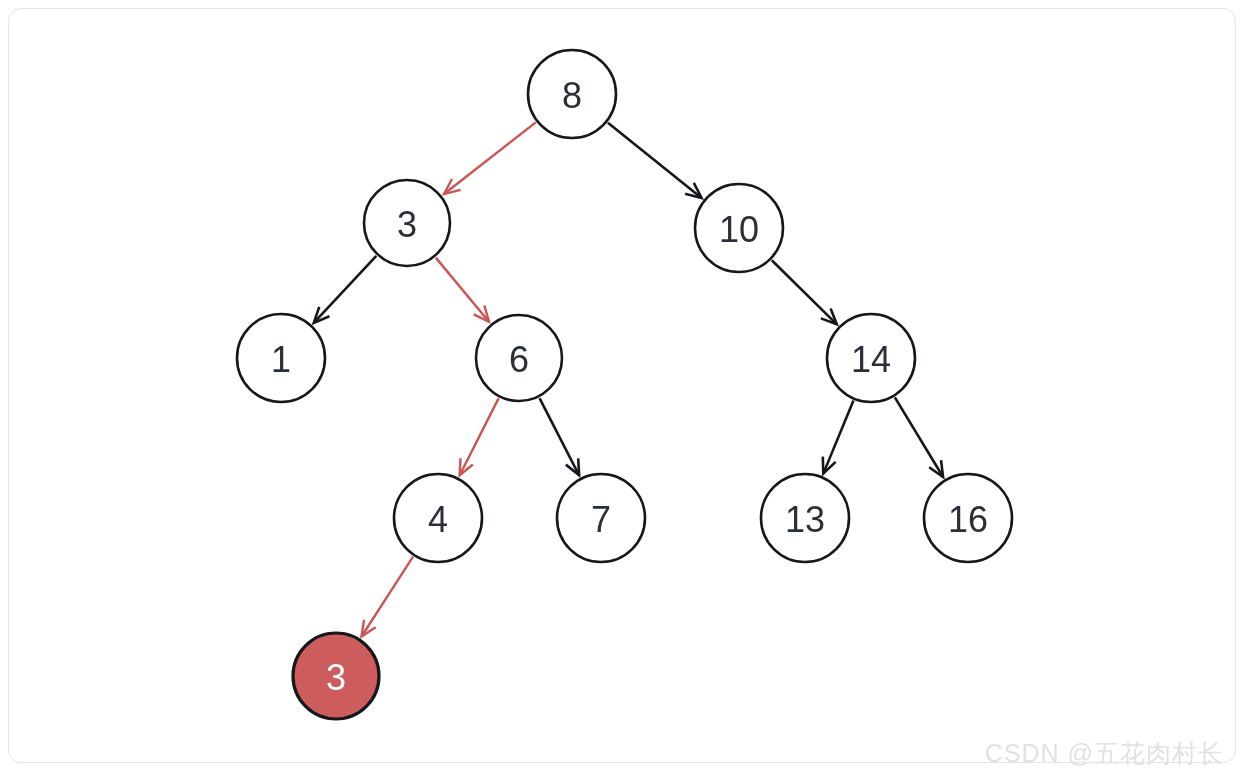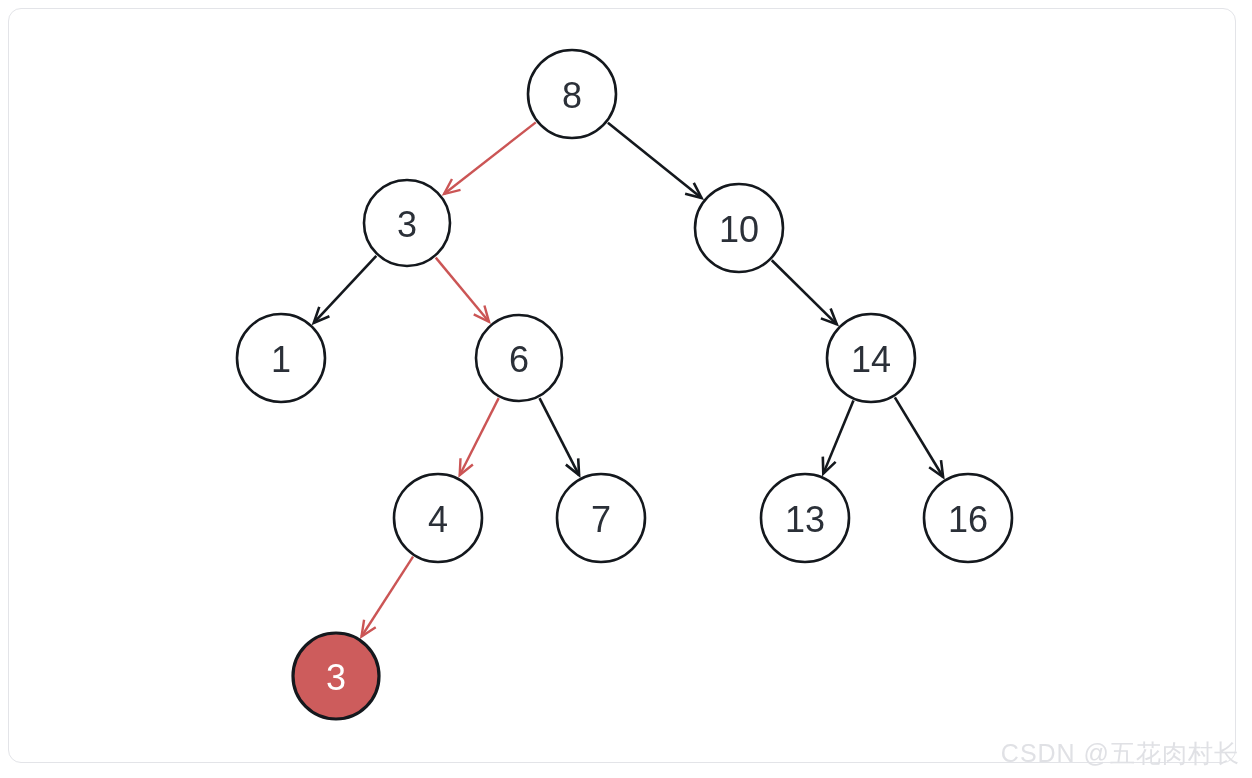--- a/index.html
+++ b/index.html
@@ -76,21 +76,21 @@
     fill: none;
     stroke-linecap: butt;
     stroke-linejoin: miter;
   }
   .arrow-head.red {
     stroke: #cb5555;
     stroke-width: 2.4px;
   }
   .watermark {
     position: absolute;
-    right: 12px;
+    right: 28px;
     bottom: 8px;
     font-family: "Liberation Sans", sans-serif;
     font-size: 25px;
     color: #e0e1e5;
     letter-spacing: 1px;
     white-space: nowrap;
     user-select: none;
   }
 </style>
 </head>

